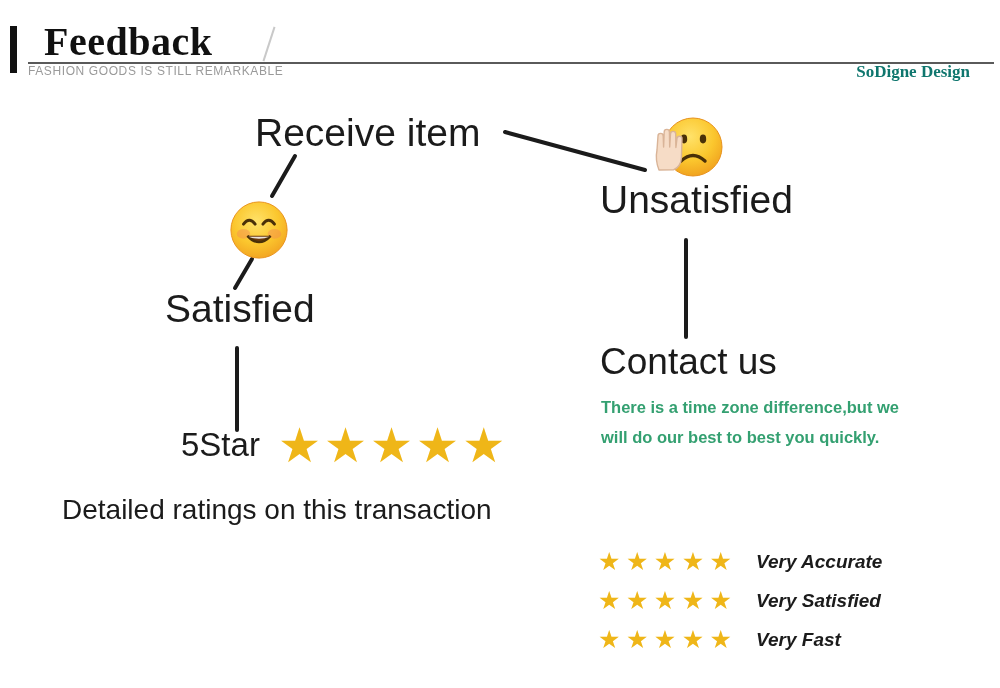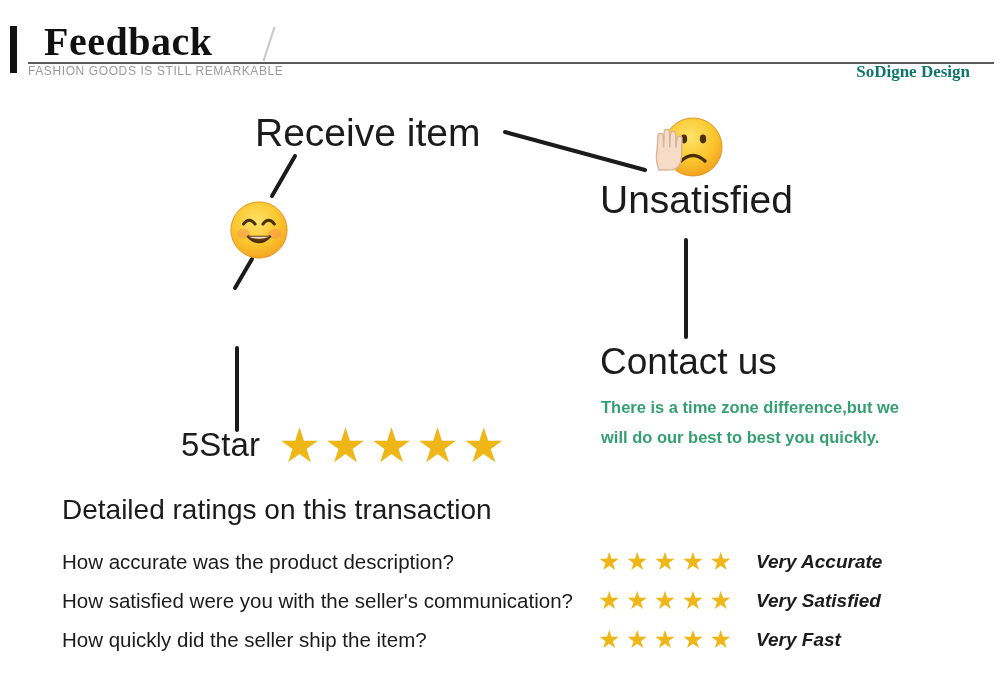--- a/index.html
+++ b/index.html
@@ -231,20 +231,21 @@
 
       <line x1="237" y1="256" x2="237" y2="338" stroke="#1b1b1b" stroke-width="4" stroke-linecap="round"></line>
 
       <line x1="686" y1="148" x2="686" y2="245" stroke="#1b1b1b" stroke-width="4" stroke-linecap="round"></line>
     </svg>
 
     <div class="node-label" id="label-receive-item">Receive item</div>
 
     <div class="node-label" id="label-unsatisfied">Unsatisfied</div>
 
+    <div class="node-label" id="label-satisfied">Satisfied</div>
 
     <div class="node-label" id="label-contact-us">Contact us</div>
 
     <div class="node-label" id="label-5star">5Star</div>
 
     <div class="node-label" id="label-detailed-ratings">Detailed ratings on this transaction</div>
 
     <div class="emoji-wrap" id="emoji-satisfied">
       <svg viewBox="0 0 64 64" width="62" height="62">
         <defs>
@@ -291,25 +292,20 @@
     <div class="star-row" id="stars-5star">
       <span class="star">★</span>
       <span class="star">★</span>
       <span class="star">★</span>
       <span class="star">★</span>
       <span class="star">★</span>
     </div>
 
     <div id="contact-note">There is a time zone difference,but we will do our best to best you quickly.</div>
 
-    <div id="ratings-list">
-      <div class="rating-question">How accurate was the product description?</div>
-      <div class="rating-question">How satisfied were you with the seller's communication?</div>
-      <div class="rating-question">How quickly did the seller ship the item?</div>
-    </div>
 
     <div id="ratings-scores">
       <div class="rating-score-row">
         <span class="stars">
           <span class="star">★</span>
           <span class="star">★</span>
           <span class="star">★</span>
           <span class="star">★</span>
           <span class="star">★</span>
         </span>

